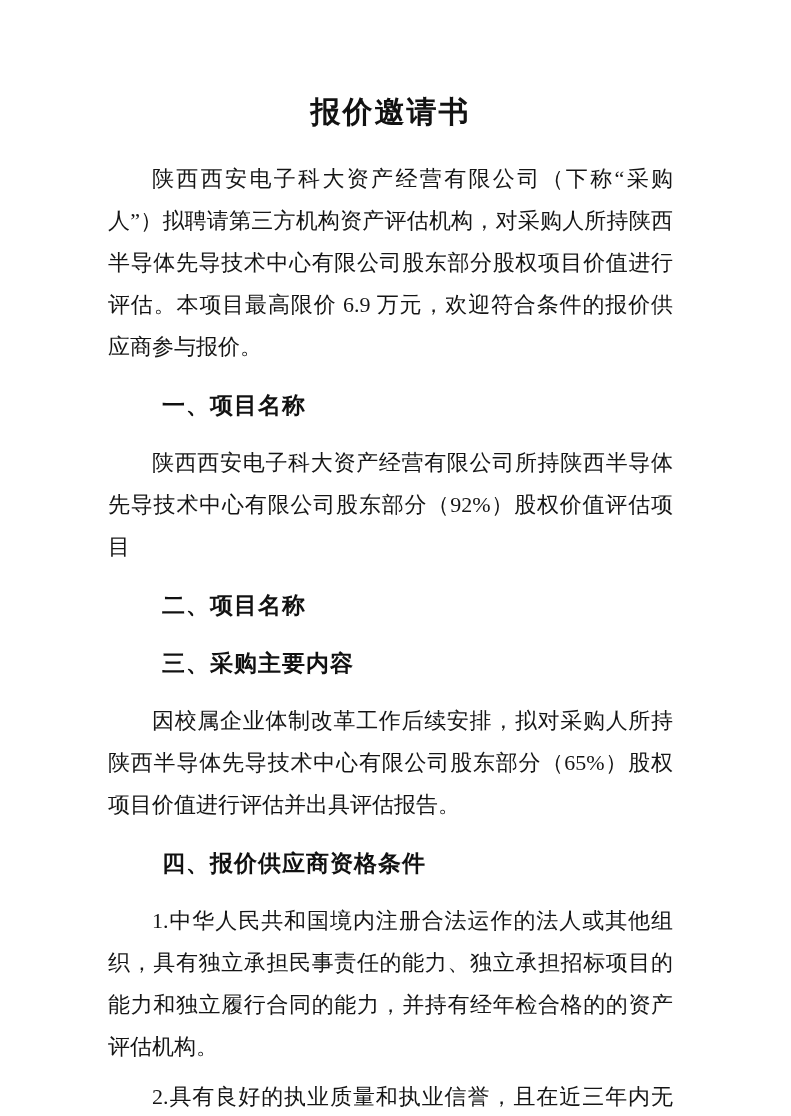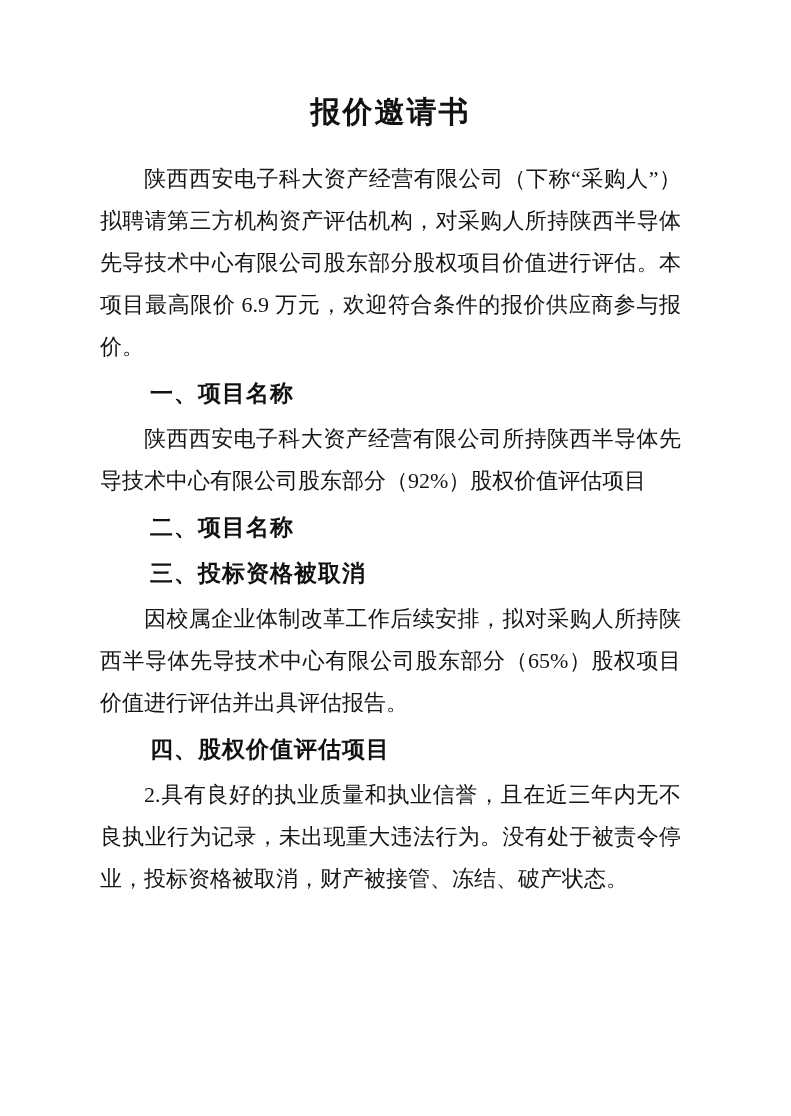--- a/index.html
+++ b/index.html
@@ -22,31 +22,31 @@
     margin: 0 0 26px 0;
     text-align: center;
     font-size: 30px;
     line-height: 40px;
     font-weight: bold;
     letter-spacing: 2px;
     color: #121212;
     font-family: "Liberation Serif", "DejaVu Serif", serif;
   }
   .para {
-    margin: 0;
+    margin: 8px;
     font-size: 22px;
     line-height: 42px;
     text-align: justify;
     text-justify: inter-character;
     text-indent: 2em;
     color: #151515;
     word-break: break-all;
   }
   .sec-heading {
-    margin: 4px;
+    margin: 16px;
     font-size: 23px;
     line-height: 42px;
     font-weight: bold;
     text-indent: 2em;
     color: #111111;
     font-family: "Liberation Sans", "DejaVu Sans", sans-serif;
     letter-spacing: 1px;
   }
 </style>
 </head>
@@ -56,19 +56,20 @@
 
   <h1 class="doc-title">报价邀请书</h1>
 
   <p class="para">陕西西安电子科大资产经营有限公司（下称“采购人”）拟聘请第三方机构资产评估机构，对采购人所持陕西半导体先导技术中心有限公司股东部分股权项目价值进行评估。本项目最高限价 6.9 万元，欢迎符合条件的报价供应商参与报价。</p>
 
   <h2 class="sec-heading">一、项目名称</h2>
   <p class="para">陕西西安电子科大资产经营有限公司所持陕西半导体先导技术中心有限公司股东部分（92%）股权价值评估项目</p>
 
   <h2 class="sec-heading">二、项目名称</h2>
 
-  <h2 class="sec-heading">三、投标资格被取消</h2>
+  <h2 class="sec-heading">三、采购主要内容</h2>
   <p class="para">因校属企业体制改革工作后续安排，拟对采购人所持陕西半导体先导技术中心有限公司股东部分（65%）股权项目价值进行评估并出具评估报告。</p>
 
-  <h2 class="sec-heading">四、股权价值评估项目</h2>
+  <h2 class="sec-heading">四、报价供应商资格条件</h2>
+  <p class="para">1.中华人民共和国境内注册合法运作的法人或其他组织，具有独立承担民事责任的能力、独立承担招标项目的能力和独立履行合同的能力，并持有经年检合格的的资产评估机构。</p>
   <p class="para">2.具有良好的执业质量和执业信誉，且在近三年内无不良执业行为记录，未出现重大违法行为。没有处于被责令停业，投标资格被取消，财产被接管、冻结、破产状态。</p>
 
 </div>
 
 </body></html>

